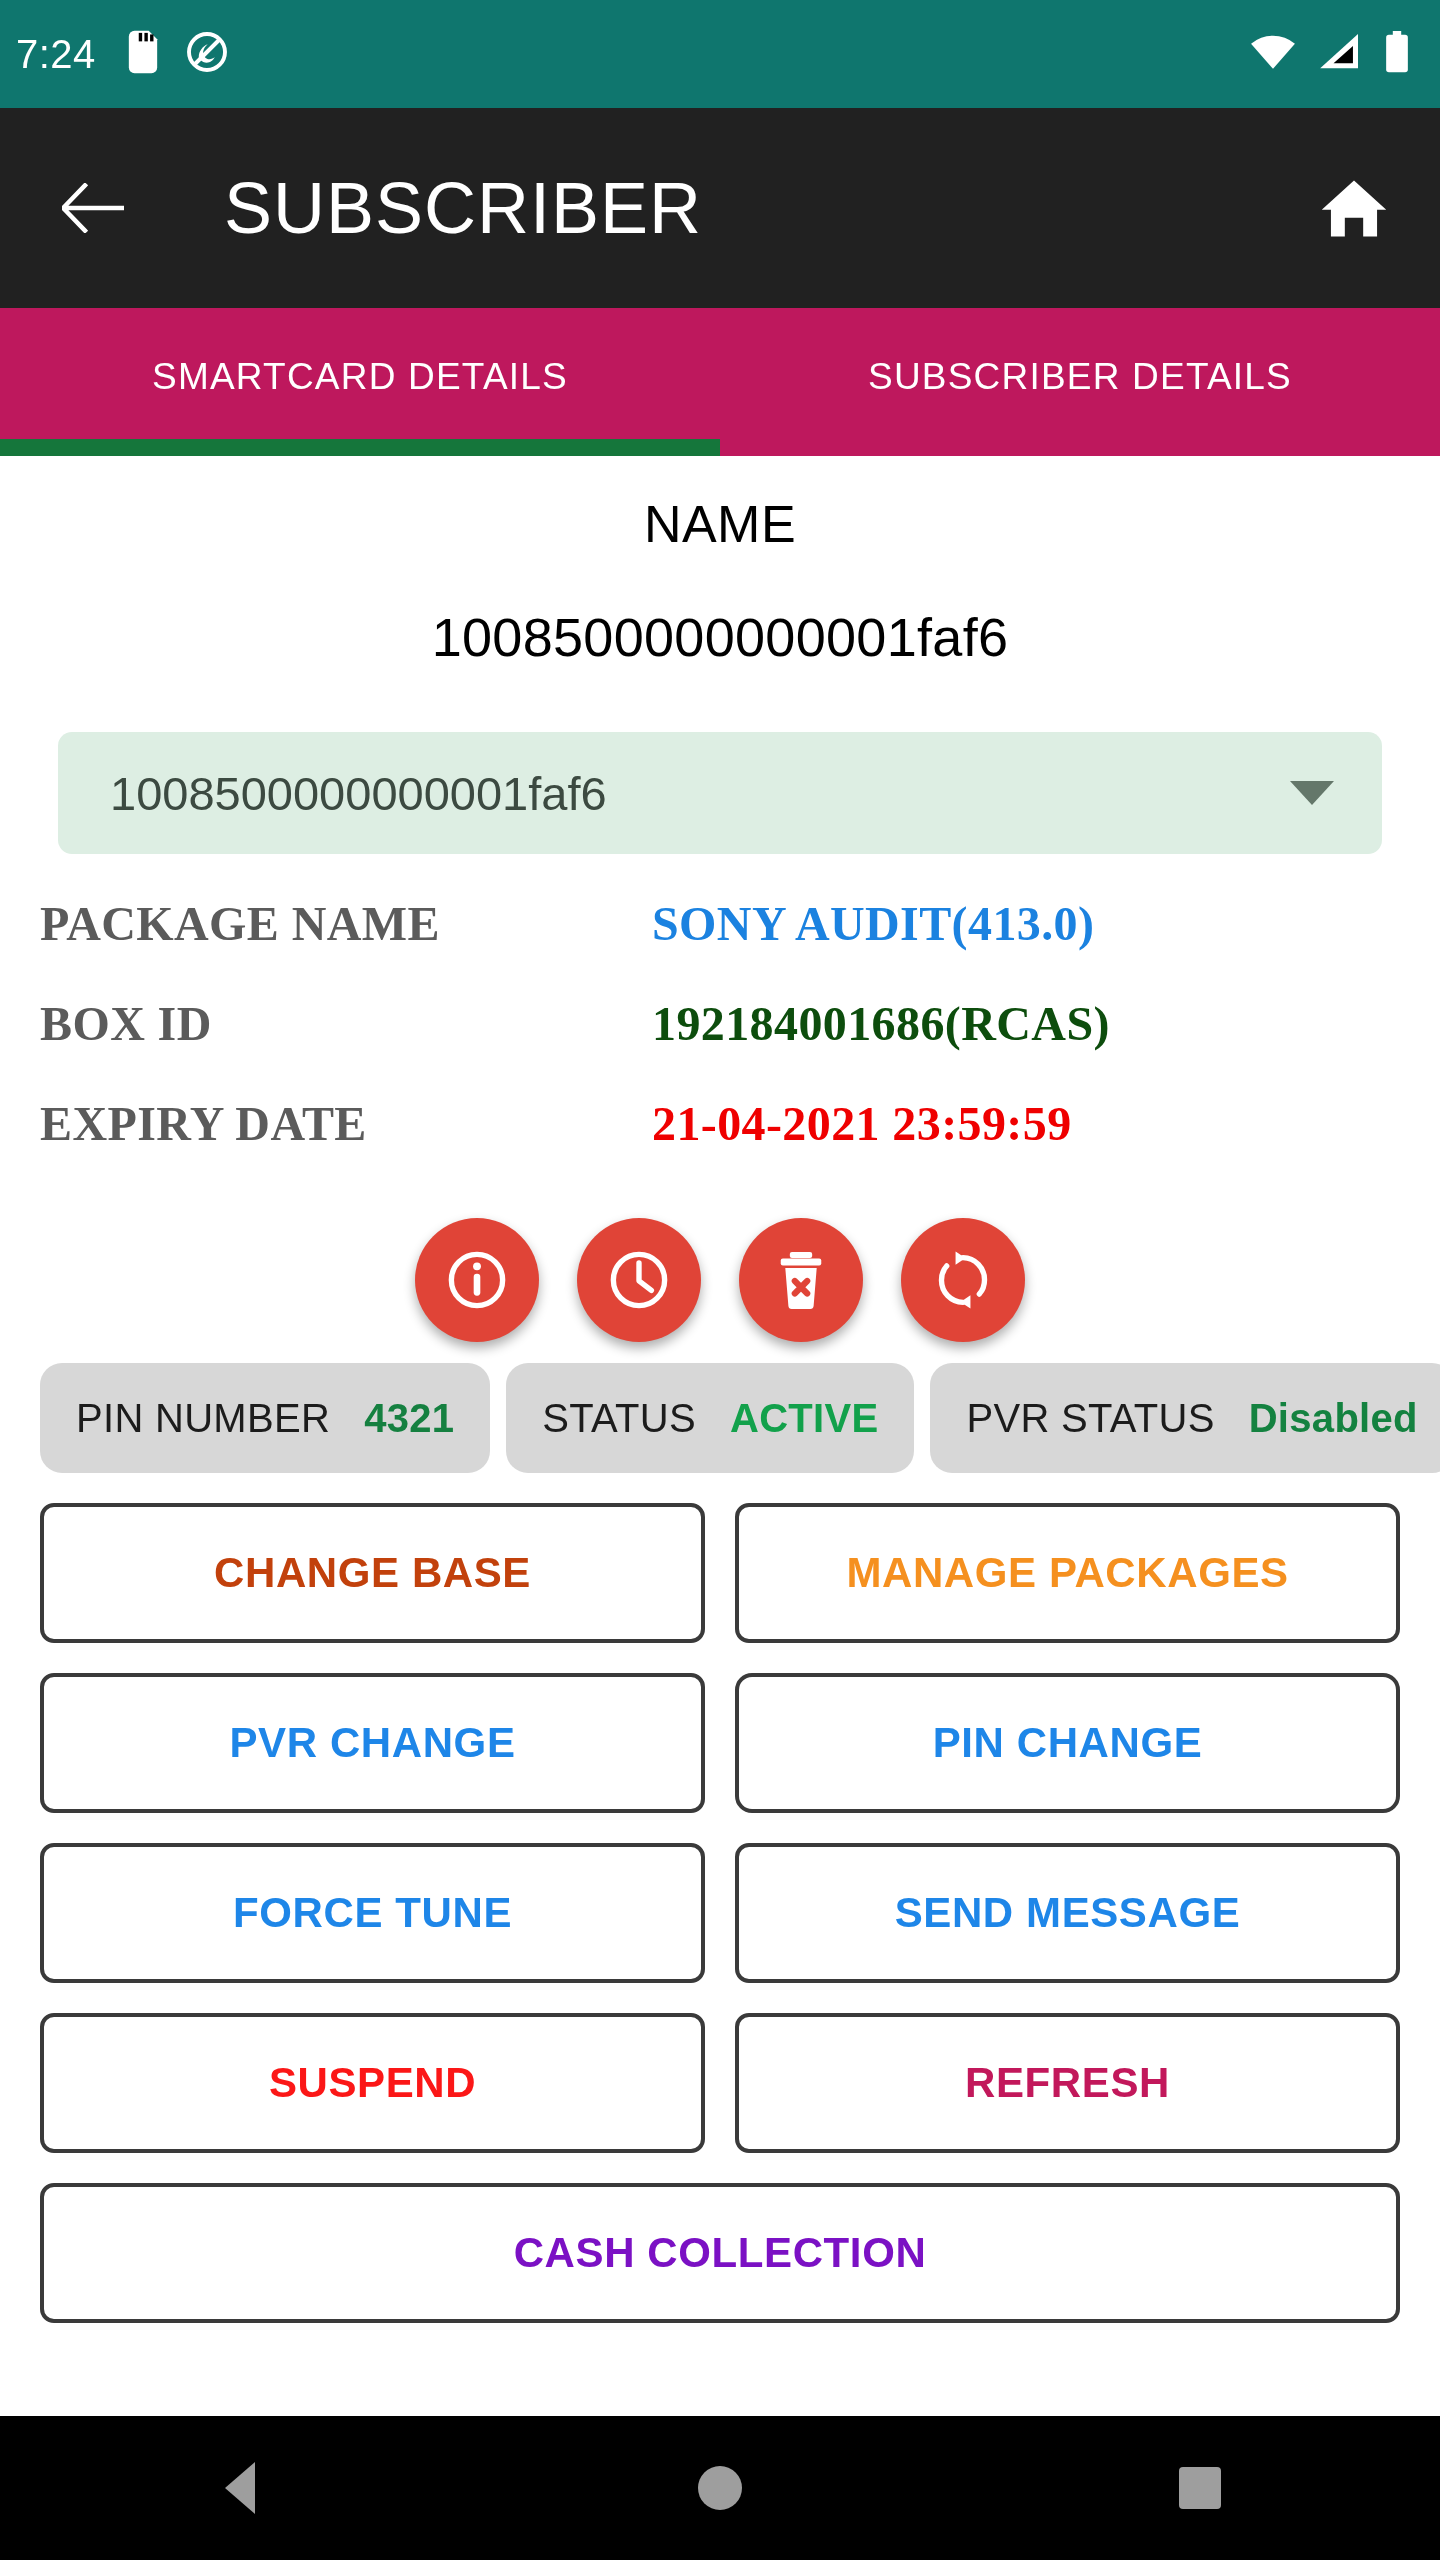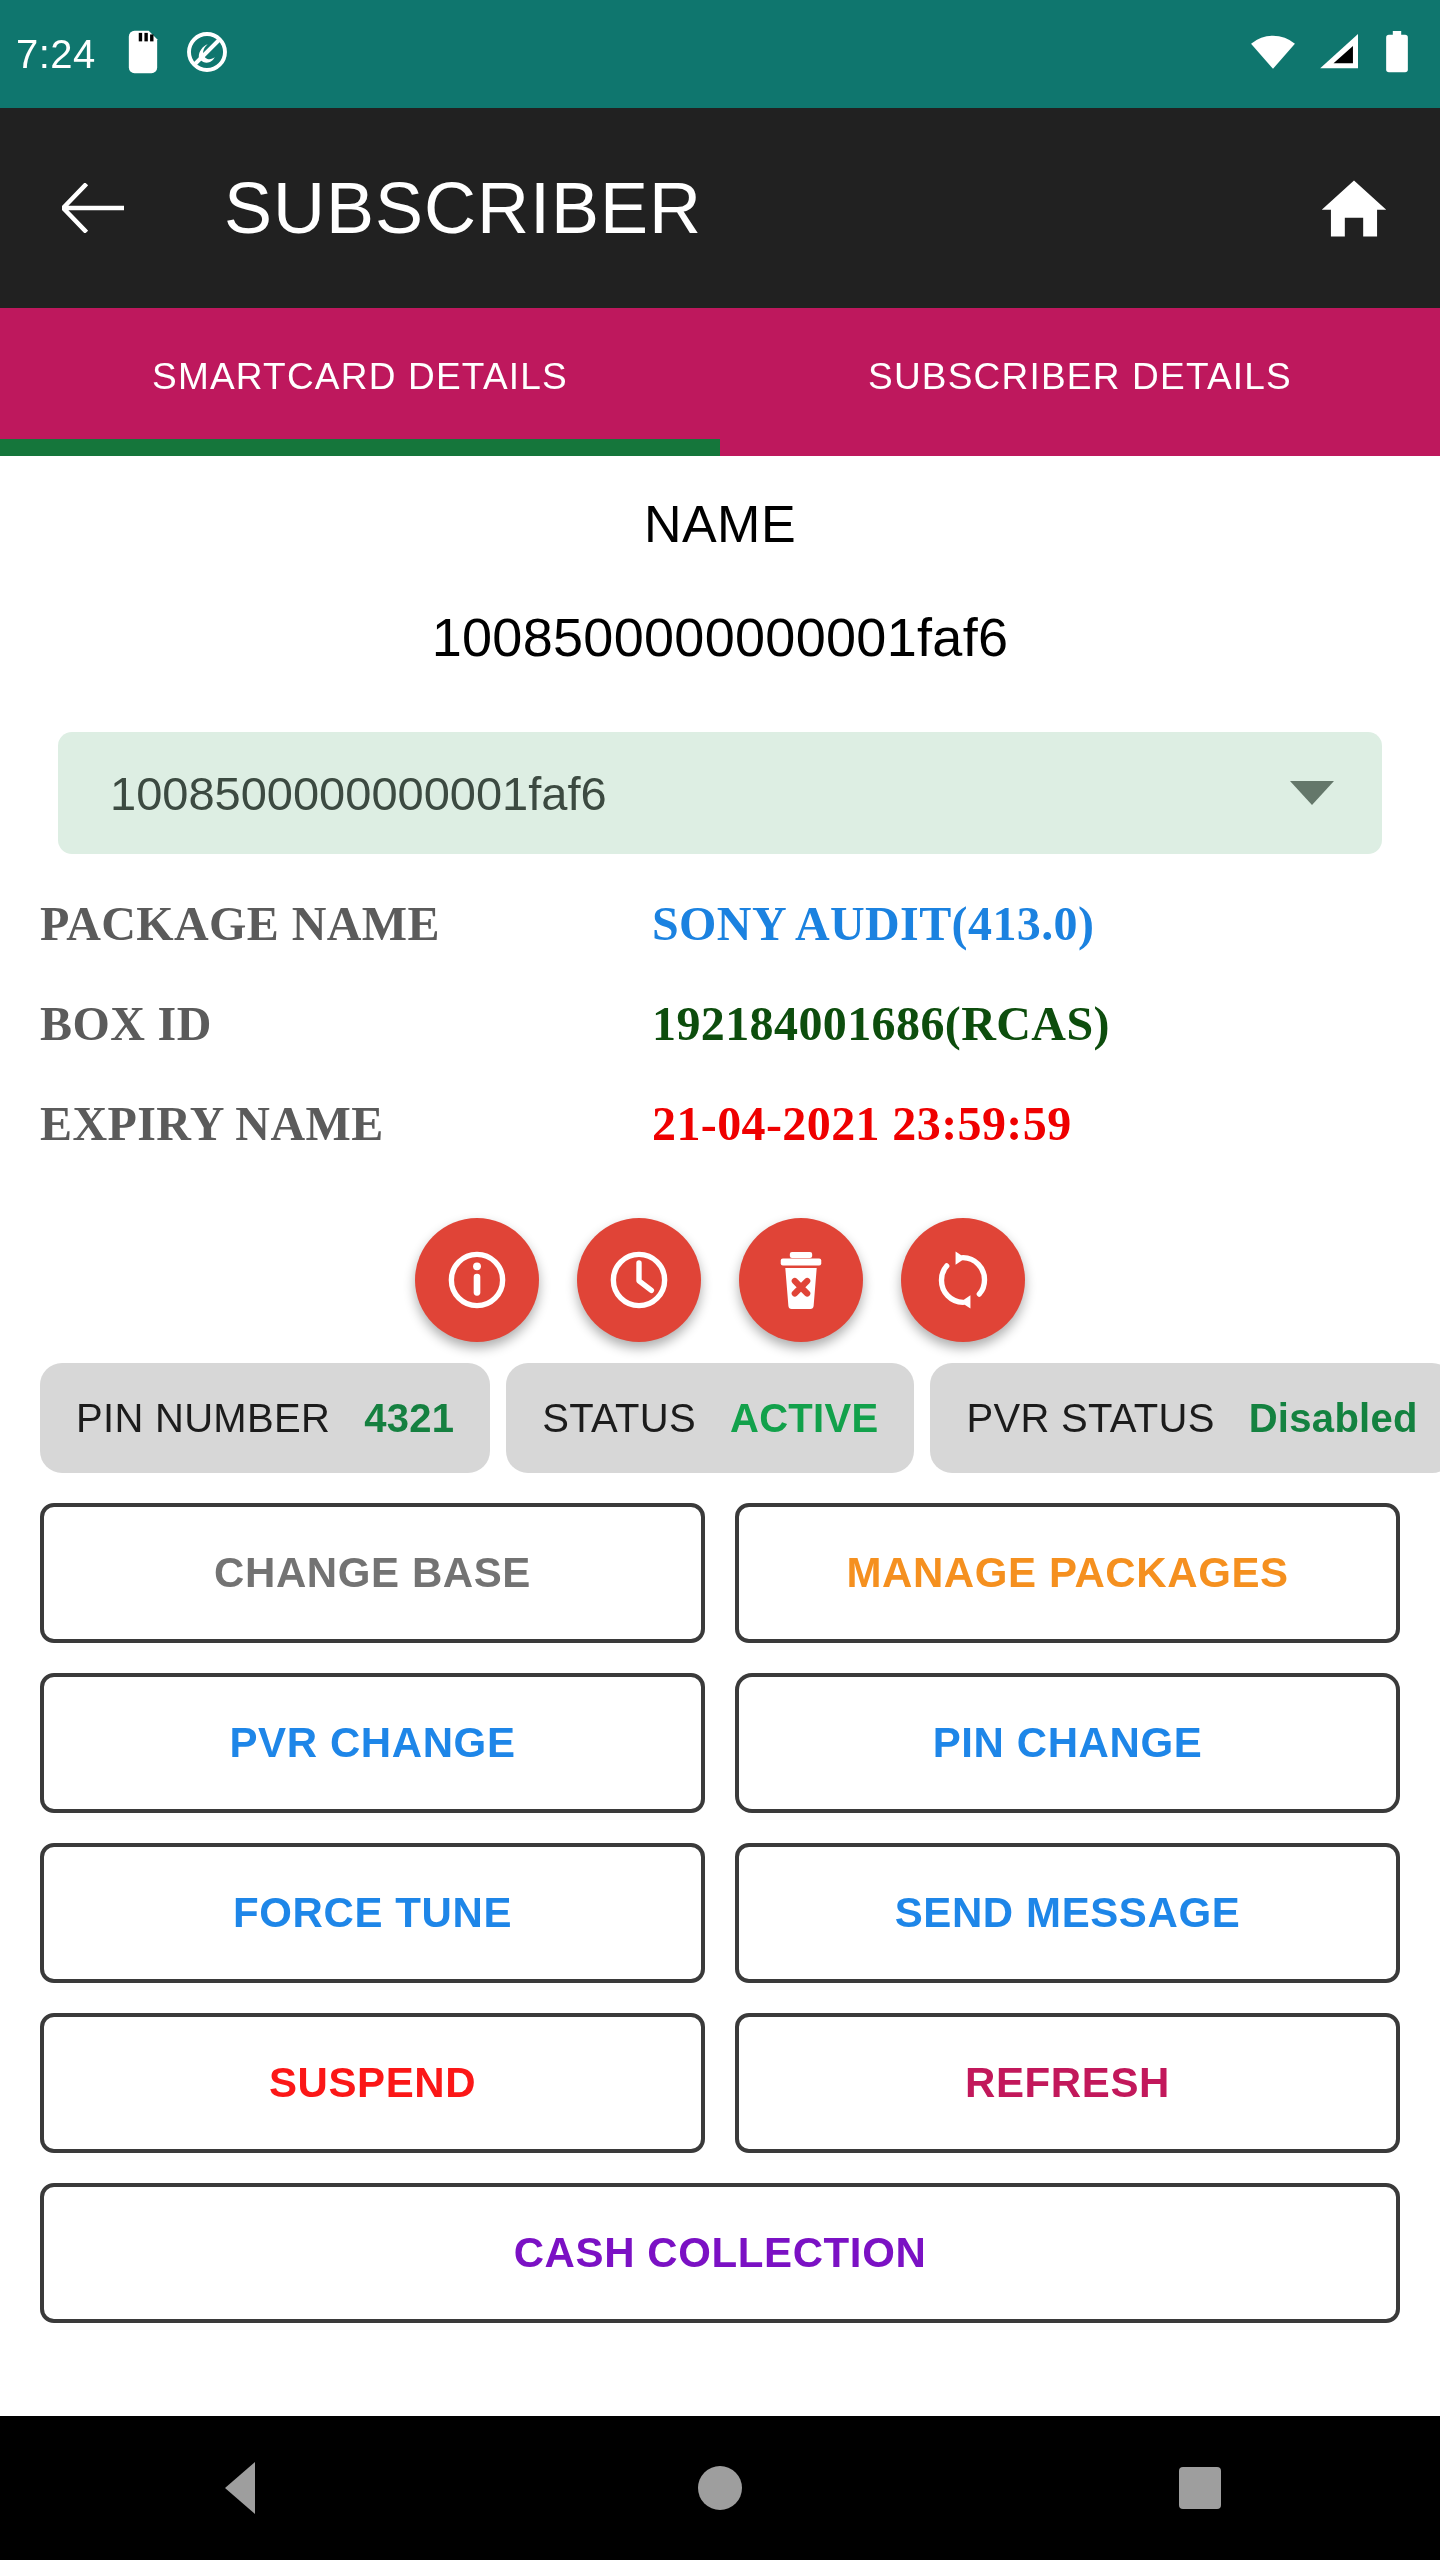--- a/index.html
+++ b/index.html
@@ -337,21 +337,21 @@
     <div id="detail-list">
         <div class="detail-row">
           <span class="detail-key">PACKAGE NAME</span>
           <span class="detail-val" style="color: rgb(27, 130, 224);">SONY AUDIT(413.0)</span>
         </div>
         <div class="detail-row">
           <span class="detail-key">BOX ID</span>
           <span class="detail-val" style="color: rgb(13, 77, 13);">192184001686(RCAS)</span>
         </div>
         <div class="detail-row">
-          <span class="detail-key">EXPIRY NAME</span>
+          <span class="detail-key">EXPIRY DATE</span>
           <span class="detail-val" style="color: rgb(239, 0, 0);">21-04-2021 23:59:59</span>
         </div>
       </div>
 
     <div id="fab-row">
       <div class="fab">
         <svg width="62" height="62" viewBox="0 0 30 30">
             <circle cx="15" cy="15" r="12.4" fill="none" stroke="#fff" stroke-width="2.6"></circle>
             <circle cx="15" cy="8.4" r="1.9" fill="#fff"></circle>
             <rect x="13.4" y="12" width="3.2" height="10.6" rx="1.5" fill="#fff"></rect>
@@ -390,21 +390,21 @@
           <span class="chip-key">STATUS</span>
           <span class="chip-val" style="color: rgb(18, 161, 75);">ACTIVE</span>
         </div>
         <div class="chip">
           <span class="chip-key">PVR STATUS</span>
           <span class="chip-val" style="color: rgb(20, 130, 64);">Disabled</span>
         </div>
       </div>
 
     <div id="button-grid">
-        <div class="action-btn" style="color: #737373; text-align: center;">CHANGE BASE</div>
+        <div class="action-btn" style="color: #c2410c; text-align: center;">CHANGE BASE</div>
         <div class="action-btn" style="color: rgb(245, 144, 31);">MANAGE PACKAGES</div>
         <div class="action-btn" style="color: rgb(30, 134, 232);">PVR CHANGE</div>
         <div class="action-btn" style="color: rgb(30, 134, 232); border-radius: 17px;">PIN CHANGE</div>
         <div class="action-btn" style="color: rgb(30, 134, 232);">FORCE TUNE</div>
         <div class="action-btn" style="color: rgb(30, 134, 232);">SEND MESSAGE</div>
         <div class="action-btn" style="color: rgb(251, 23, 23);">SUSPEND</div>
         <div class="action-btn" style="color: rgb(194, 24, 91);">REFRESH</div>
         <div class="action-btn wide" style="color: rgb(123, 17, 196);">CASH COLLECTION</div>
       </div>
   </div>

